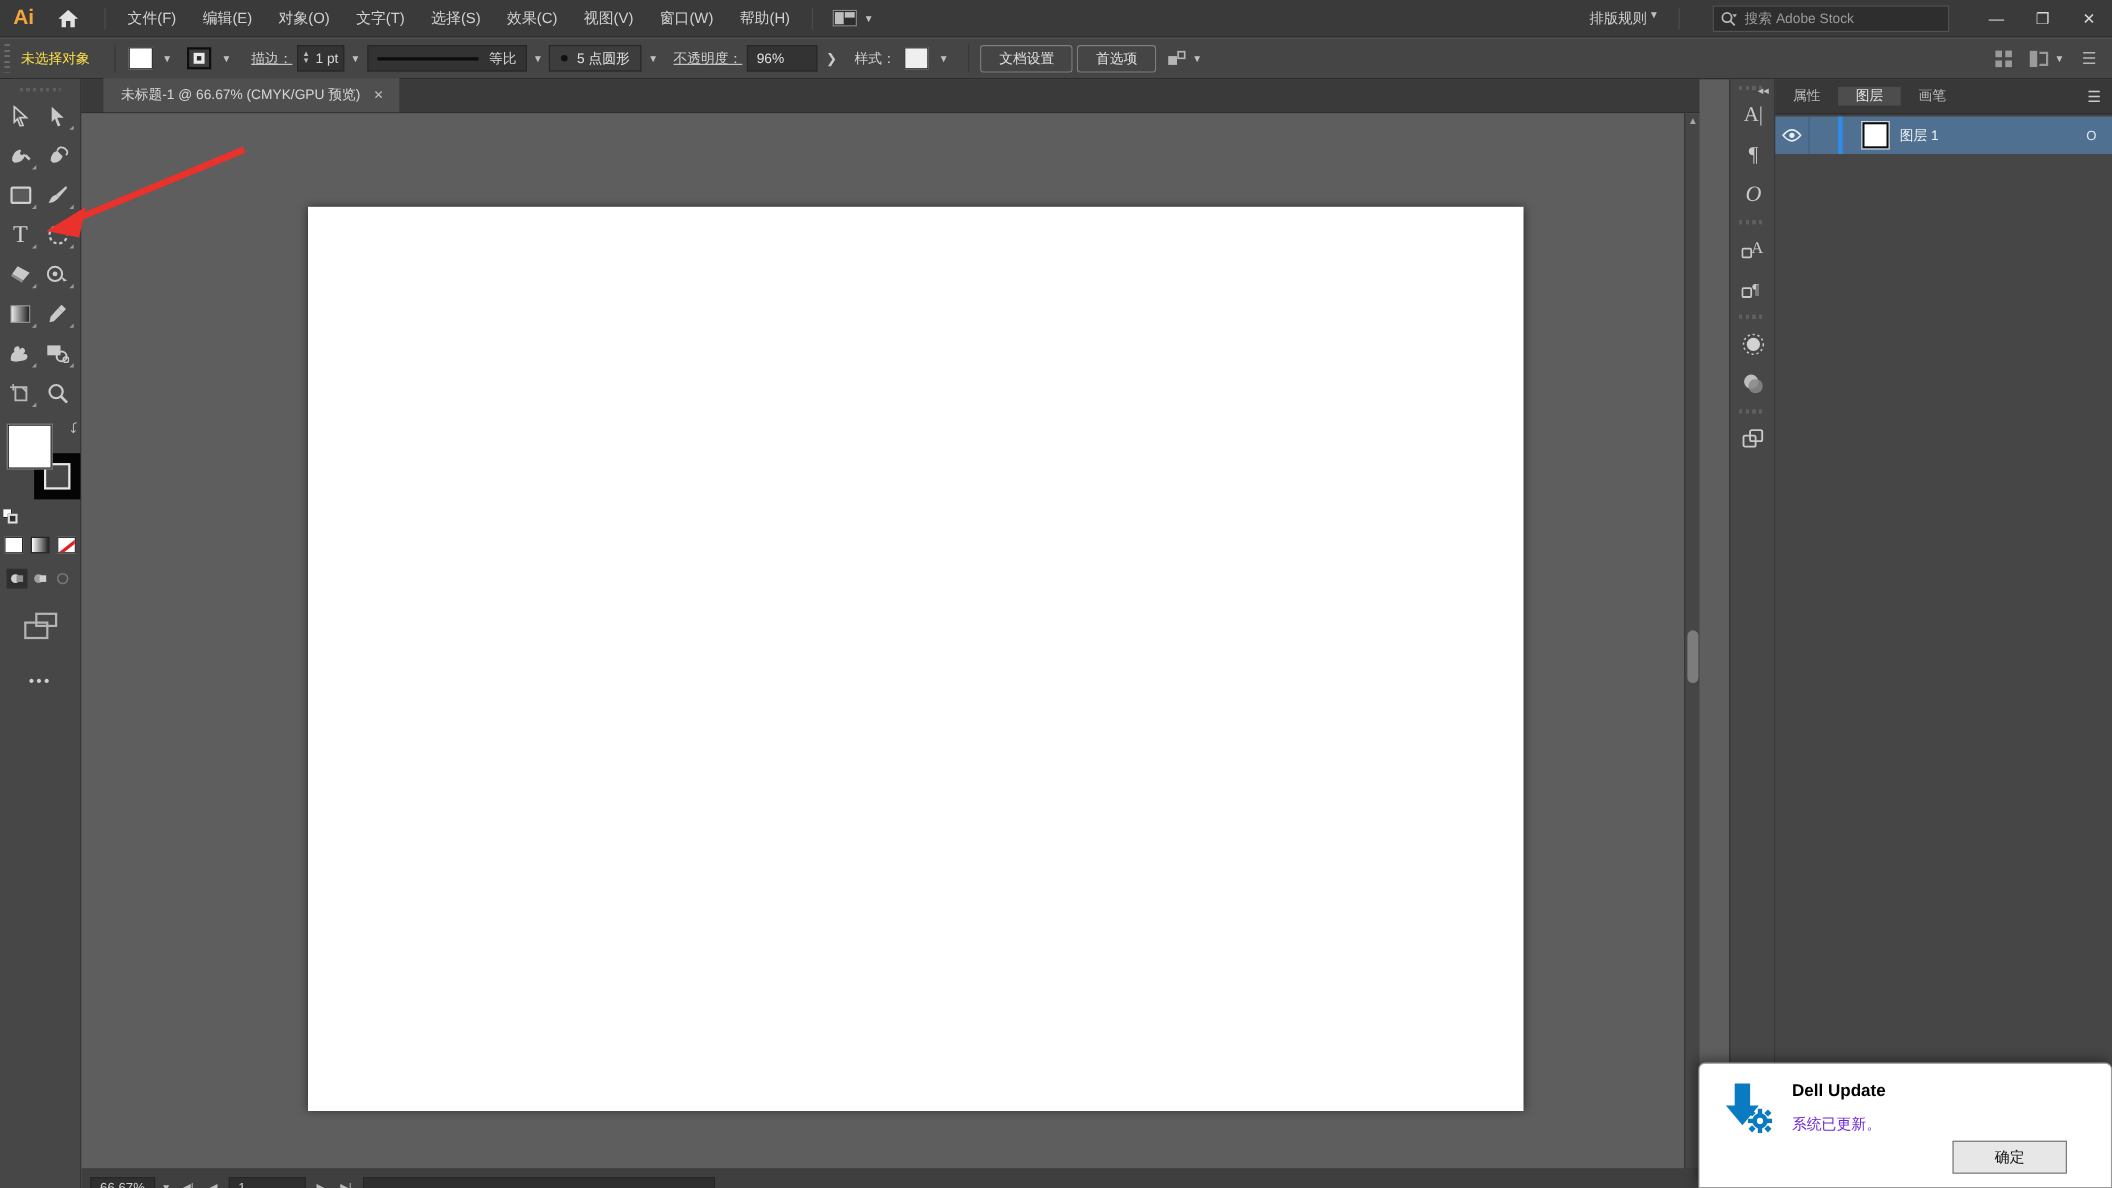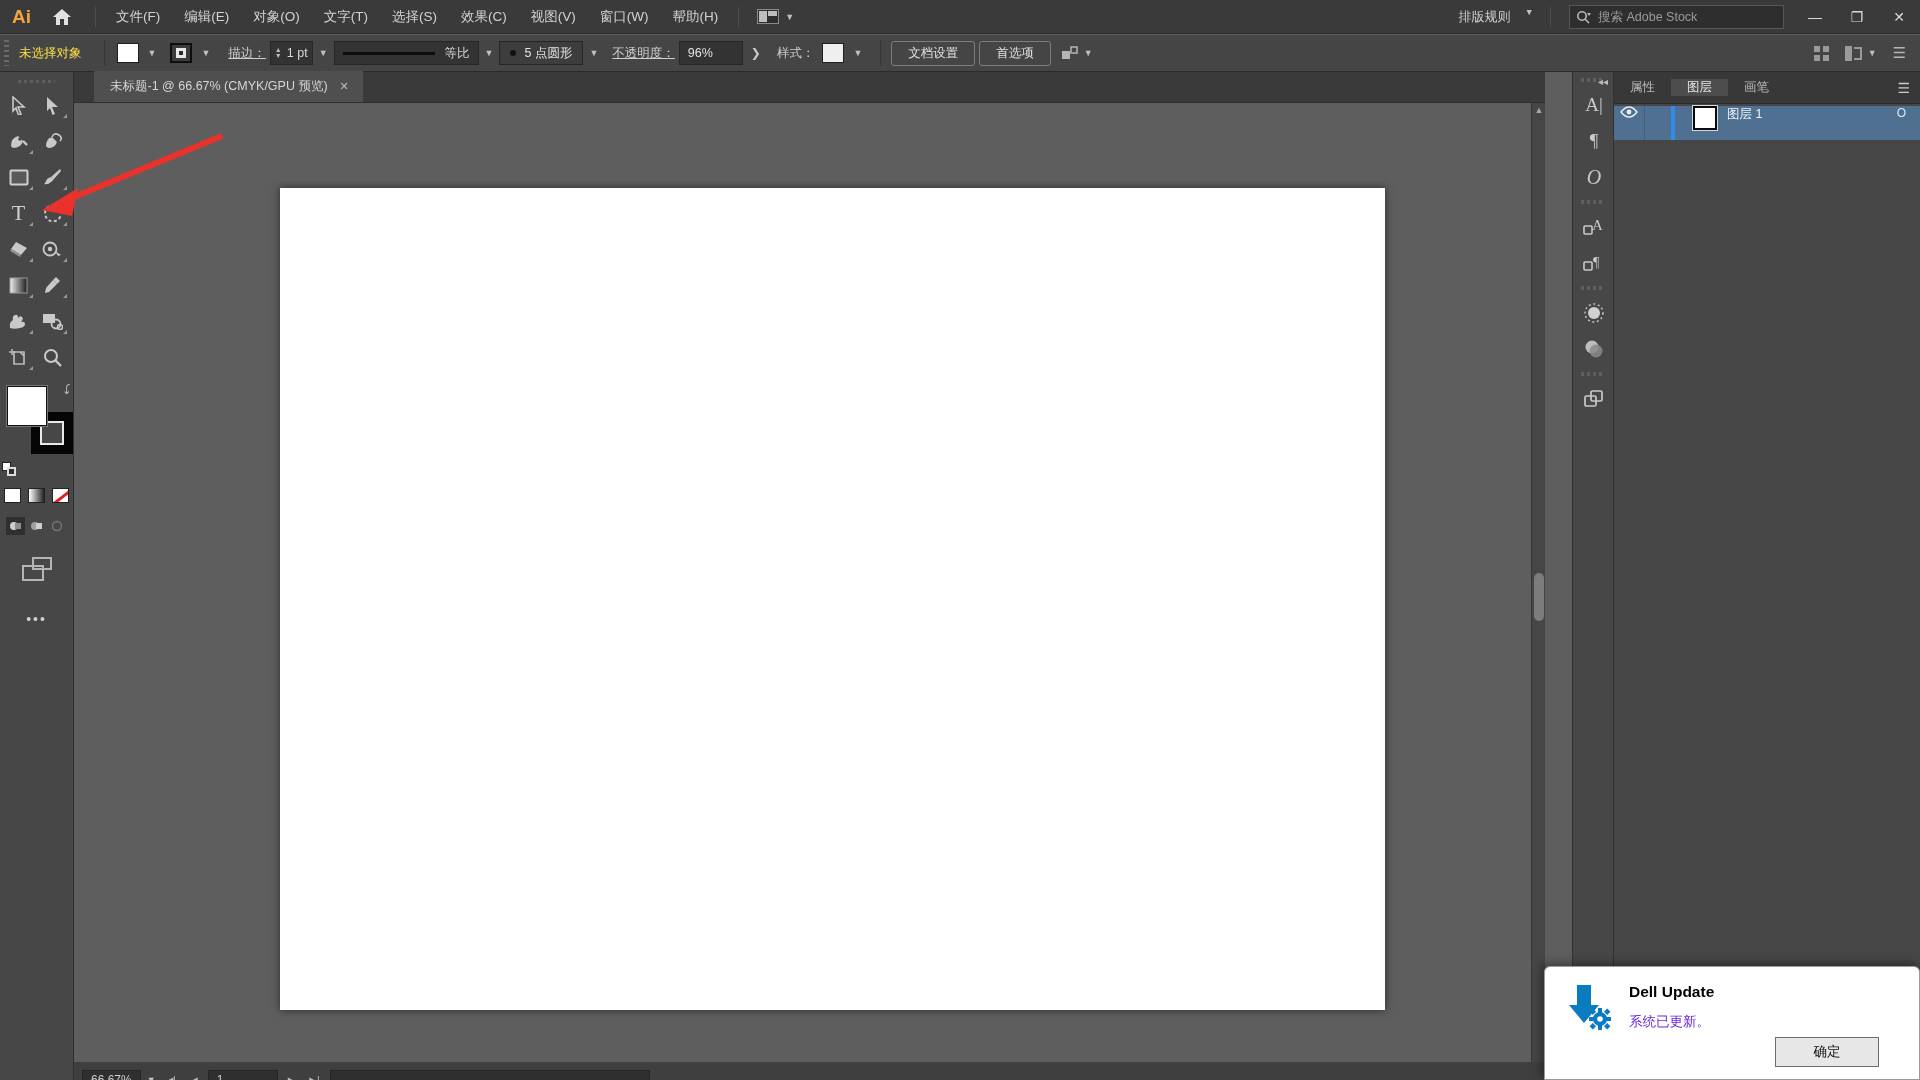--- a/index.html
+++ b/index.html
@@ -14,23 +14,23 @@
   .ai-logo { color:#f4a43c; font-weight:bold; font-size:19px; margin:0 14px 0 12px; letter-spacing:0; }
   .home-btn { width:34px; height:24px; display:flex; align-items:center; justify-content:center; margin-right:8px; }
   .tb-sep { width:1px; height:20px; background:#4e4e4e; margin:0 8px; }
   .menu-item { padding:0 12px; height:34px; line-height:34px; color:#d2d2d2; font-size:13.5px; cursor:default; }
   .ws-icon { display:inline-flex; align-items:center; gap:6px; margin-left:10px; }
   .ws-glyph { width:22px; height:15px; background:#2e2e2e; border:1px solid #8a8a8a; display:inline-block; position:relative; }
   .ws-glyph::before { content:""; position:absolute; left:1px; top:1px; width:8px; height:11px; background:#bdbdbd; }
   .ws-glyph::after { content:""; position:absolute; right:1px; top:1px; width:9px; height:5px; background:#bdbdbd; }
   .chev { font-size:9px; color:#c0c0c0; }
   .tb-right { margin-left:auto; display:flex; align-items:center; }
-  .typeset { display:flex; align-items:flex-start; gap:16px; color:#cfcfcf; font-size:13px; padding:0 10px;font-family:Liberation Mono, monospace; }
+  .typeset { display:flex; align-items:flex-start; gap:2px; color:#cfcfcf; font-size:13px; padding:0 10px; }
   .search-box { display:flex; align-items:center; width:215px; height:24px; background:#2e2e2e;
-                border:1px solid #565656; margin:0 10px; padding:0 6px; }
+                border:1px solid #565656; margin:0 22px; padding:0 6px; }
   .search-box input { background:transparent; border:none; outline:none; color:#cfcfcf;
                       font-size:12.5px; width:160px; font-family:"Liberation Sans",sans-serif; }
   .search-box input::placeholder { color:#9a9a9a; }
   .winbtn { width:42px; height:34px; display:flex; align-items:center; justify-content:center;
             color:#d8d8d8; font-size:14px; }
 
   
   .controlbar { position:absolute; left:0; top:35px; width:1920px; height:37px; background:#454545;
                 display:flex; align-items:center; border-bottom:1px solid #2a2a2a; font-size:12.5px; }
   .grip-v { width:5px; height:26px; margin:0 6px 0 4px;
@@ -136,21 +136,21 @@
   .is-char { font-family:"Liberation Serif",serif; font-size:19px; }
   .is-o { font-family:"Liberation Serif",serif; font-style:italic; font-size:20px; }
   .collapse-chev { position:absolute; left:1598px; top:76px; color:#bdbdbd; font-size:10px; }
 
   
   .rpanel { position:absolute; left:1614px; top:72px; width:306px; height:1008px; background:#464646; }
   .rp-tabs { height:32px; background:#383838; display:flex; align-items:center; border-bottom:1px solid #2c2c2c; }
   .rp-tab { padding:0 16px; display:flex; align-items:center; font-size:12.5px; color:#b8b8b8; }
   .rp-tab.active { background:#4d4d4d; color:#e4e4e4; }
   .rp-menu { margin-left:auto; padding:0 10px; display:flex; align-items:center; color:#c9c9c9; font-size:14px; }
-  .layer-row { height:34px; margin-top:2px; background:#4f7091; display:flex; position:relative; }
+  .layer-row { height:34px; margin-top:2px; background:#4f7091; display:flex; align-items:center; position:relative; }
   .eye-cell { width:30px; display:flex; justify-content:center; }
   .lr-sep { width:1px; height:34px; background:#41607e; }
   .blank-cell { width:26px; }
   .sel-bar { width:4px; height:34px; background:#2f8ceb; }
   .layer-thumb { width:24px; height:24px; background:#fff; border:2px solid #0c0c0c; outline:1px solid #cfd8e0; margin:0 10px 0 18px; }
   .layer-name { color:#eef2f6; font-size:12.5px; }
   .layer-target { margin-left:auto; margin-right:14px; color:#dfe7ee; font-size:12px; }
 
   
   .dell { position:absolute; left:1544px; top:966px; width:376px; height:114px; background:#ffffff;

